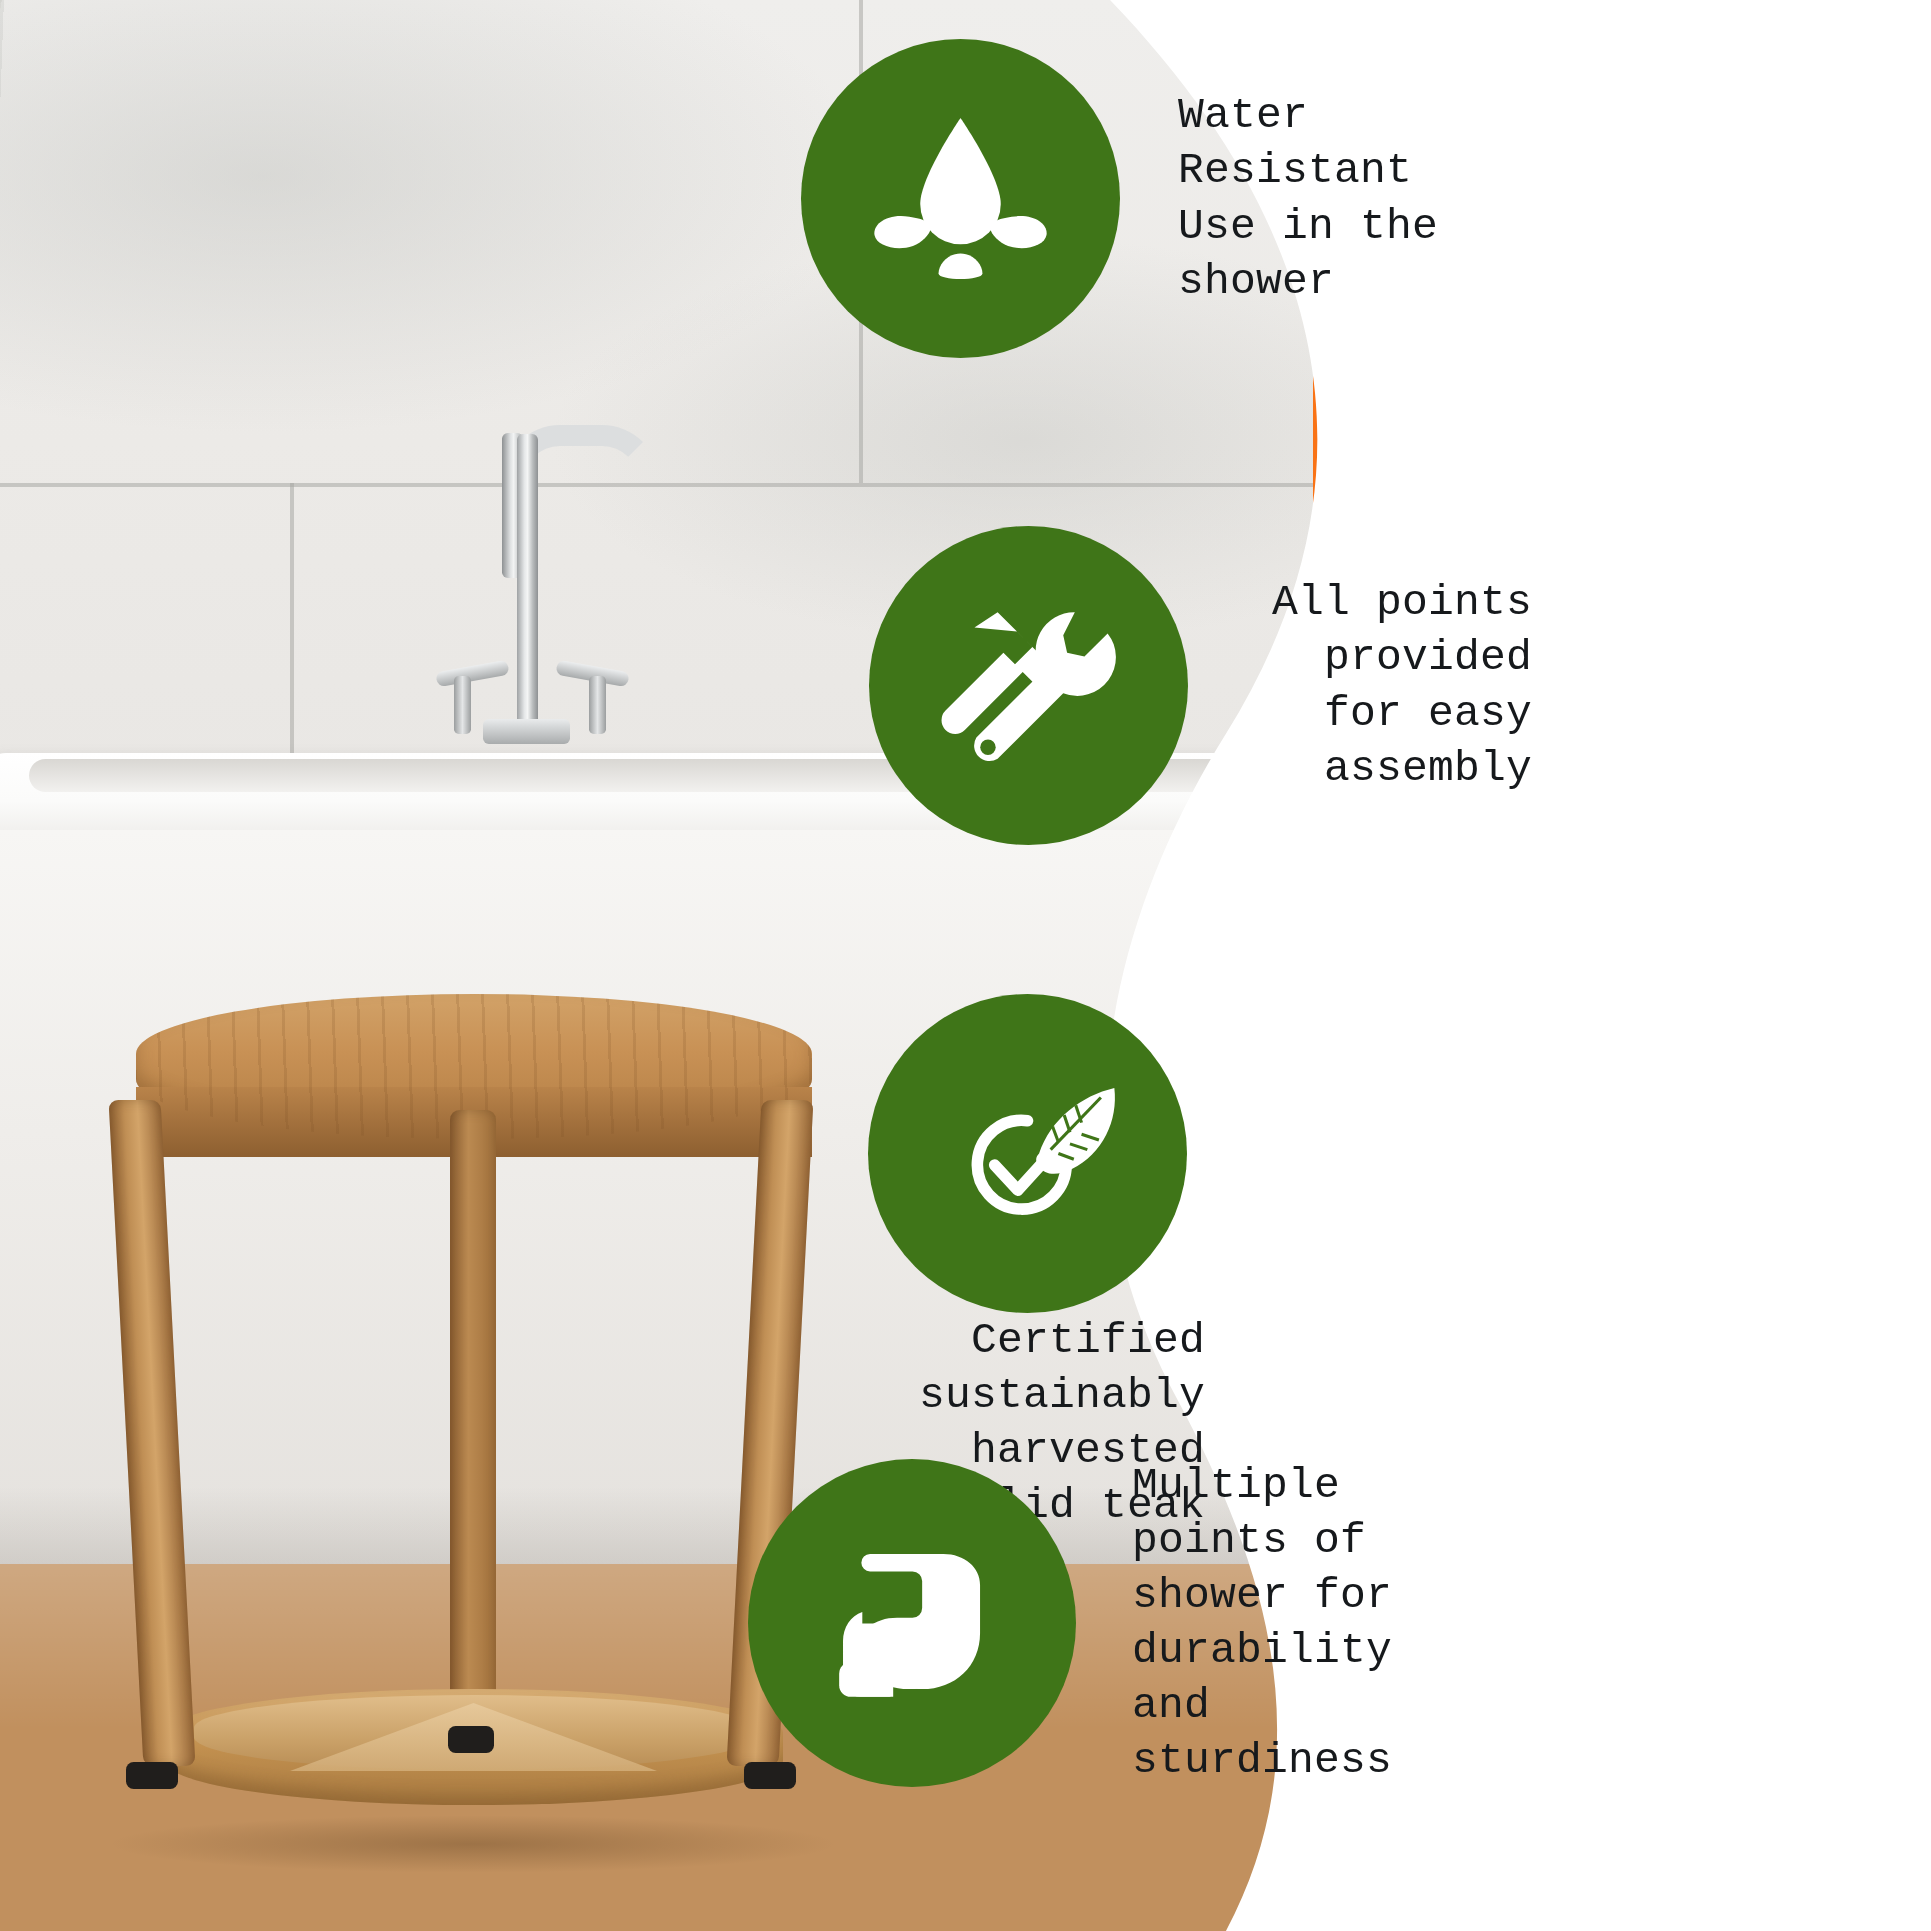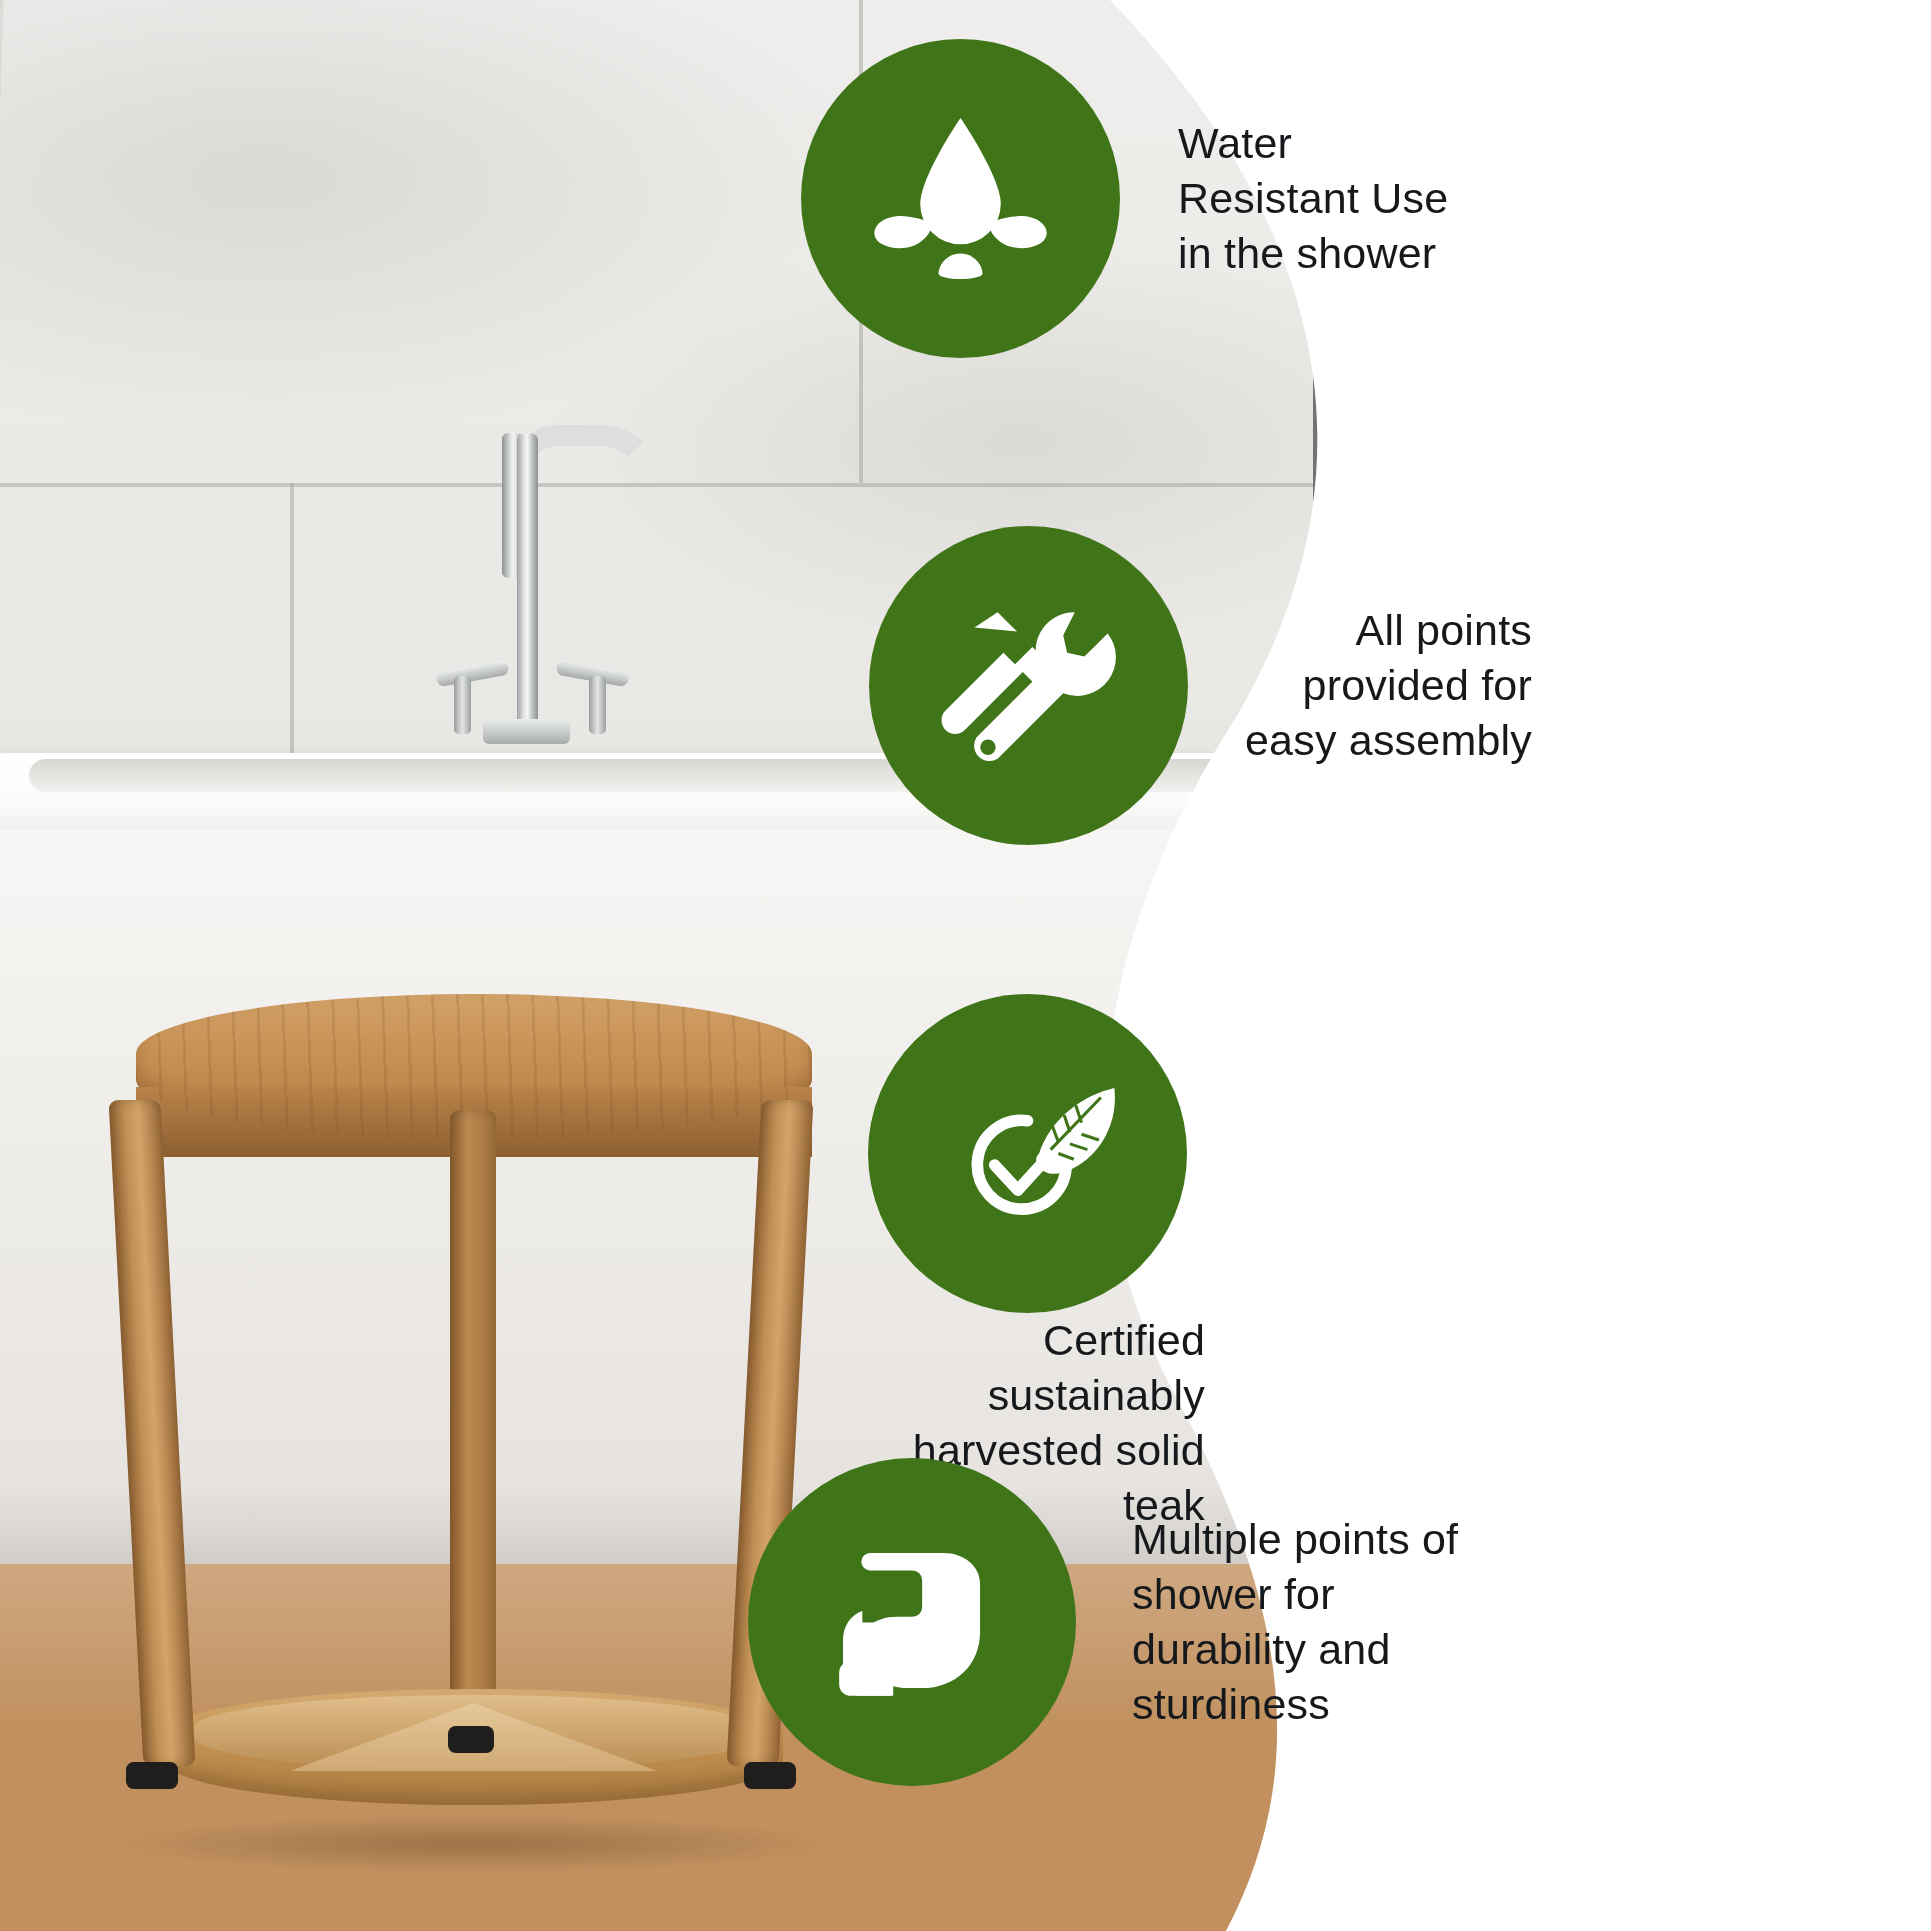--- a/index.html
+++ b/index.html
@@ -1,17 +1,17 @@
 <!DOCTYPE html>
 <html><head>
 <meta charset="utf-8">
 <style>
   html,body{margin:0;padding:0;}
   body{width:1931px;height:1931px;overflow:hidden;font-family:"Liberation Sans",sans-serif;background:#ffffff;}
-  #page{position:relative;width:1931px;height:1931px;overflow:hidden;background:#737373;}
+  #page{position:relative;width:1931px;height:1931px;overflow:hidden;background:#f97316;font-family:Liberation Mono, monospace;}
 
   
   .photo{position:absolute;left:0;top:0;width:1313px;height:1931px;overflow:hidden;}
 
   
   .tilewall{position:absolute;left:0;top:0;width:1313px;height:801px;
     background:
       linear-gradient(100deg, rgba(210,210,206,.55) 0 1.9px, rgba(0,0,0,0) 1.9px 58px),
       linear-gradient(78deg, rgba(195,196,192,.35) 0 2.9px, rgba(0,0,0,0) 2.9px 92px),
       linear-gradient(118deg, rgba(205,206,202,.40) 0 1.9px, rgba(0,0,0,0) 1.9px 135px),

